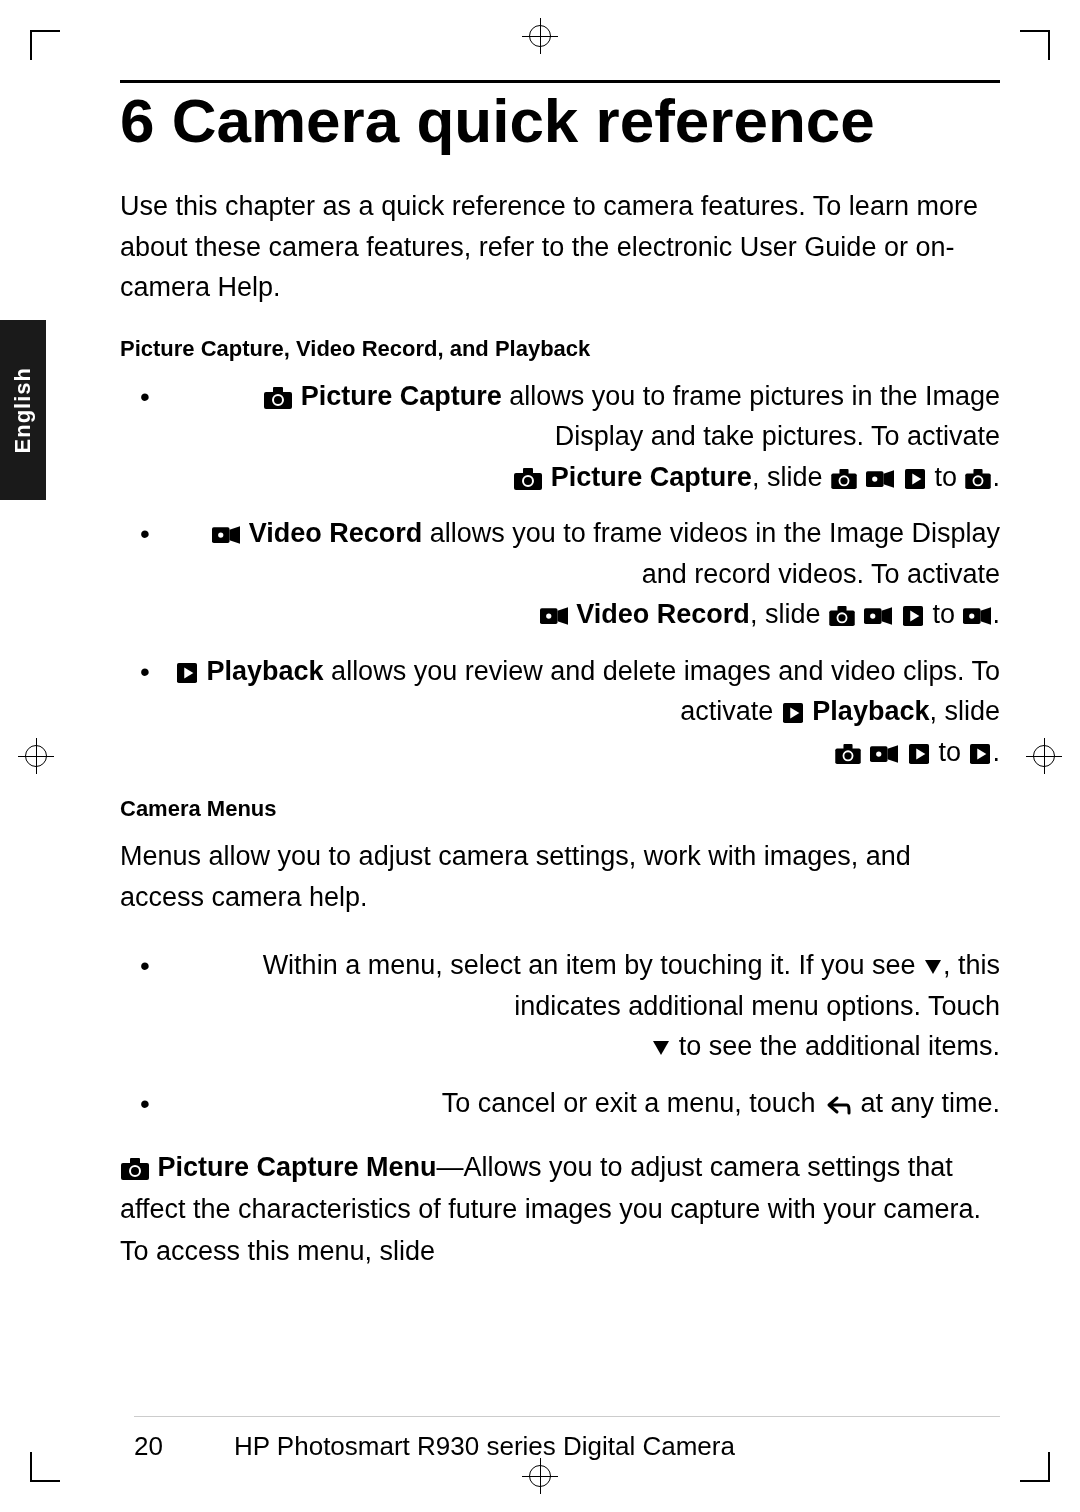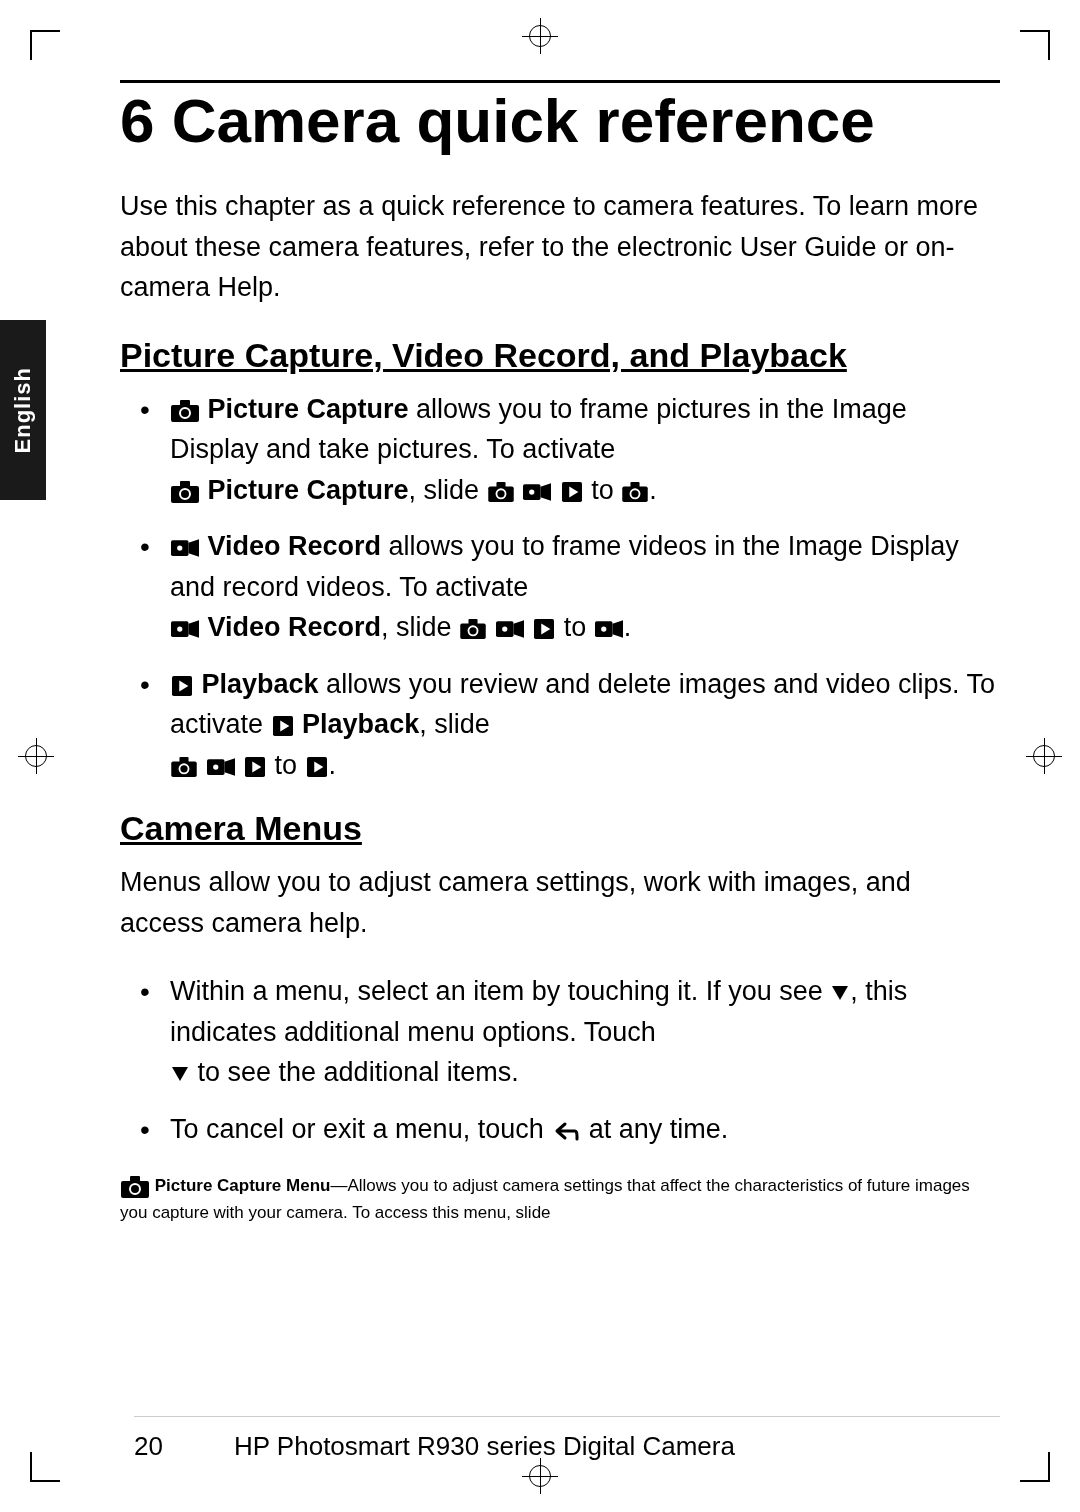--- a/index.html
+++ b/index.html
@@ -151,56 +151,56 @@
 
     
     .intro-text {
       font-size: 27px;
       line-height: 1.5;
       margin-bottom: 28px;
     }
 
     
     .section-heading {
-      font-size: 34px;
+      font-size: 22px;
       font-weight: bold;
       margin-bottom: 14px;
-      text-decoration: underline;
     }
 
     
     .bullet-list {
       list-style: none;
       margin-bottom: 24px;
       padding-left: 20px;
     }
 
     .bullet-list li {
       font-size: 27px;
       line-height: 1.5;
       margin-bottom: 16px;
       padding-left: 30px;
       position: relative;
+      text-align: right;
     }
 
     .bullet-list li::before {
       content: '•';
       position: absolute;
       left: 0;
       font-size: 28px;
     }
 
     
     b, strong {
       font-weight: bold;
     }
 
     
     .capture-para {
-      font-size: 17px;
+      font-size: 27px;
       line-height: 1.55;
       margin-bottom: 20px;
     }
 
     
     .footer {
       position: absolute;
       bottom: 50px;
       left: 134px;
       right: 80px;

